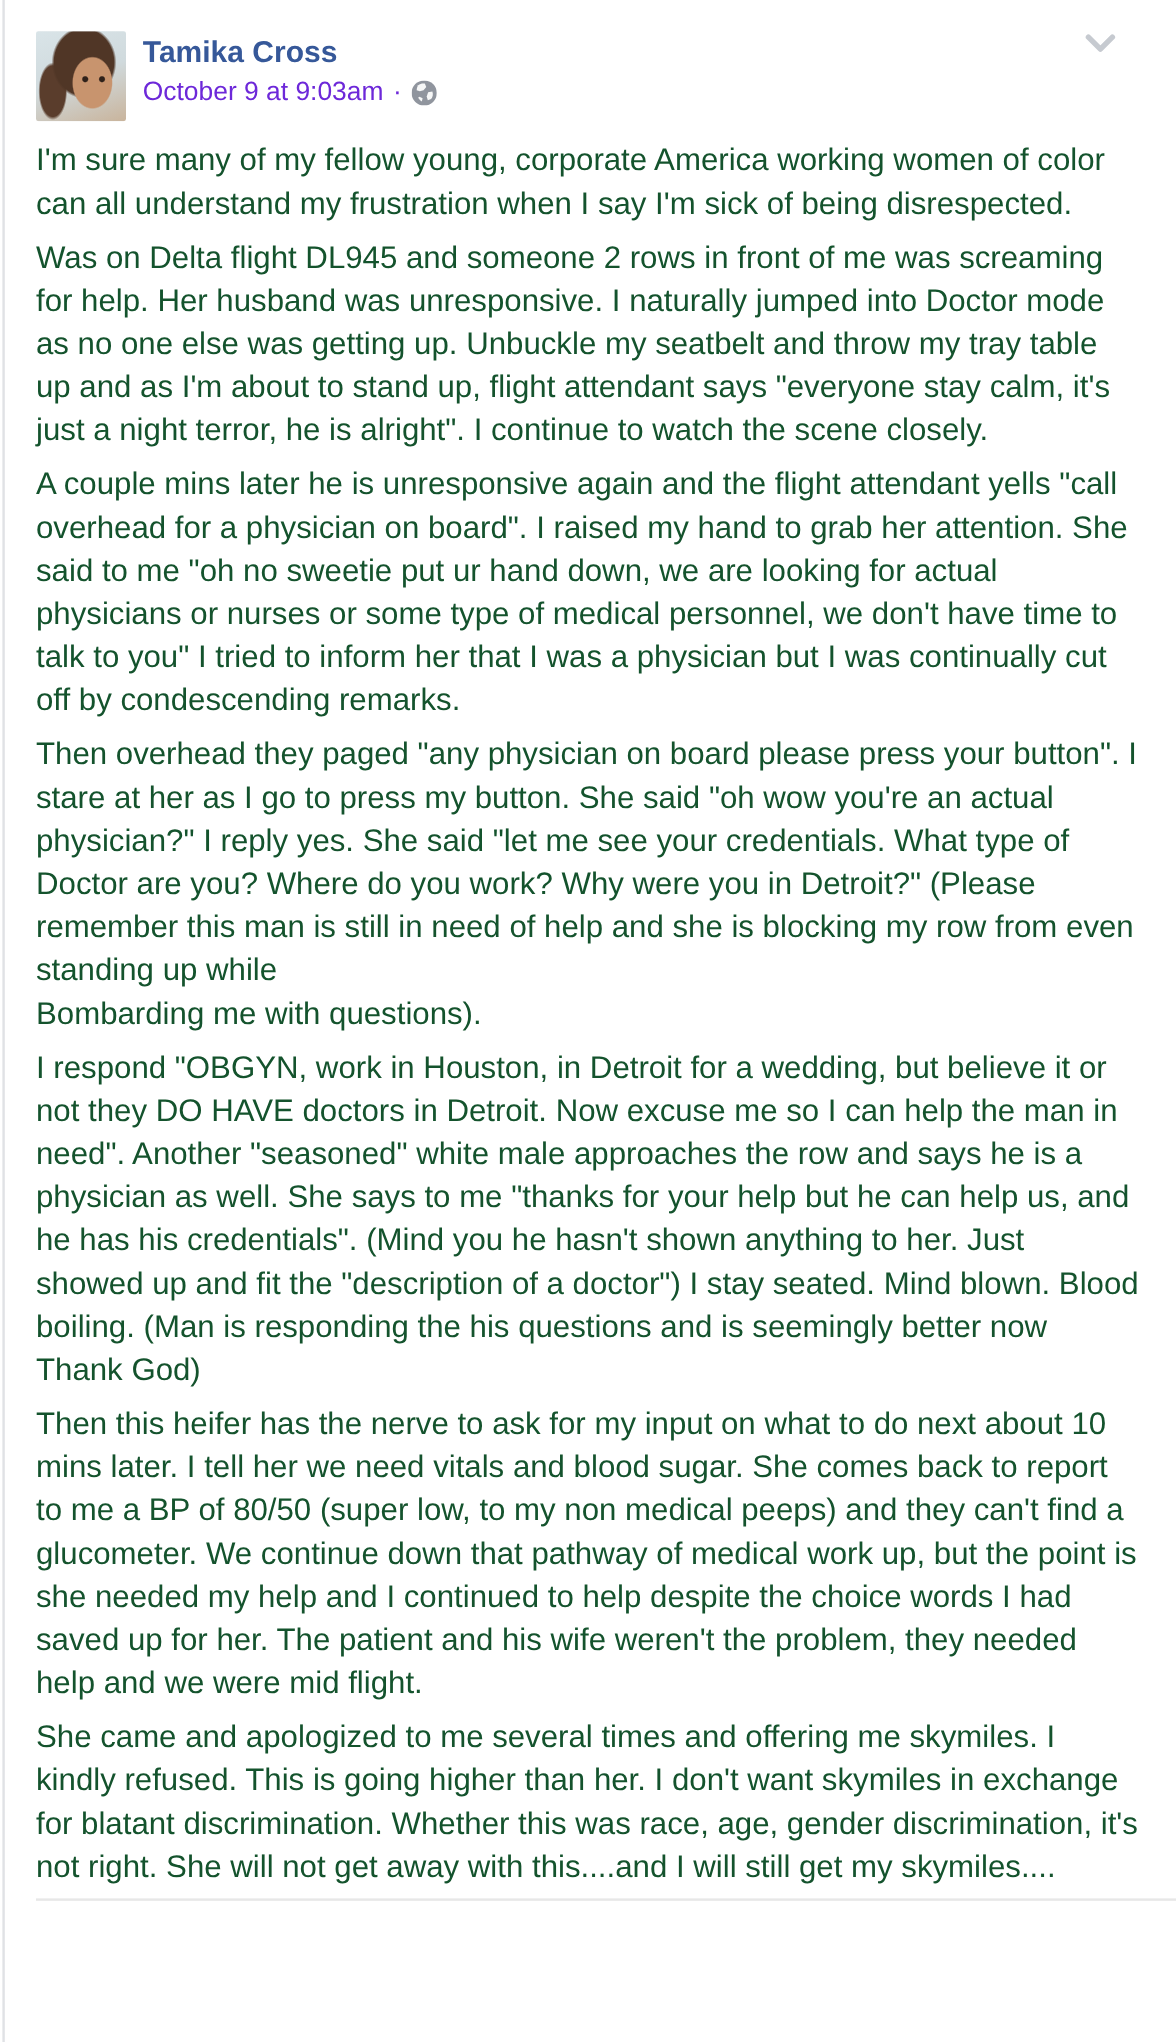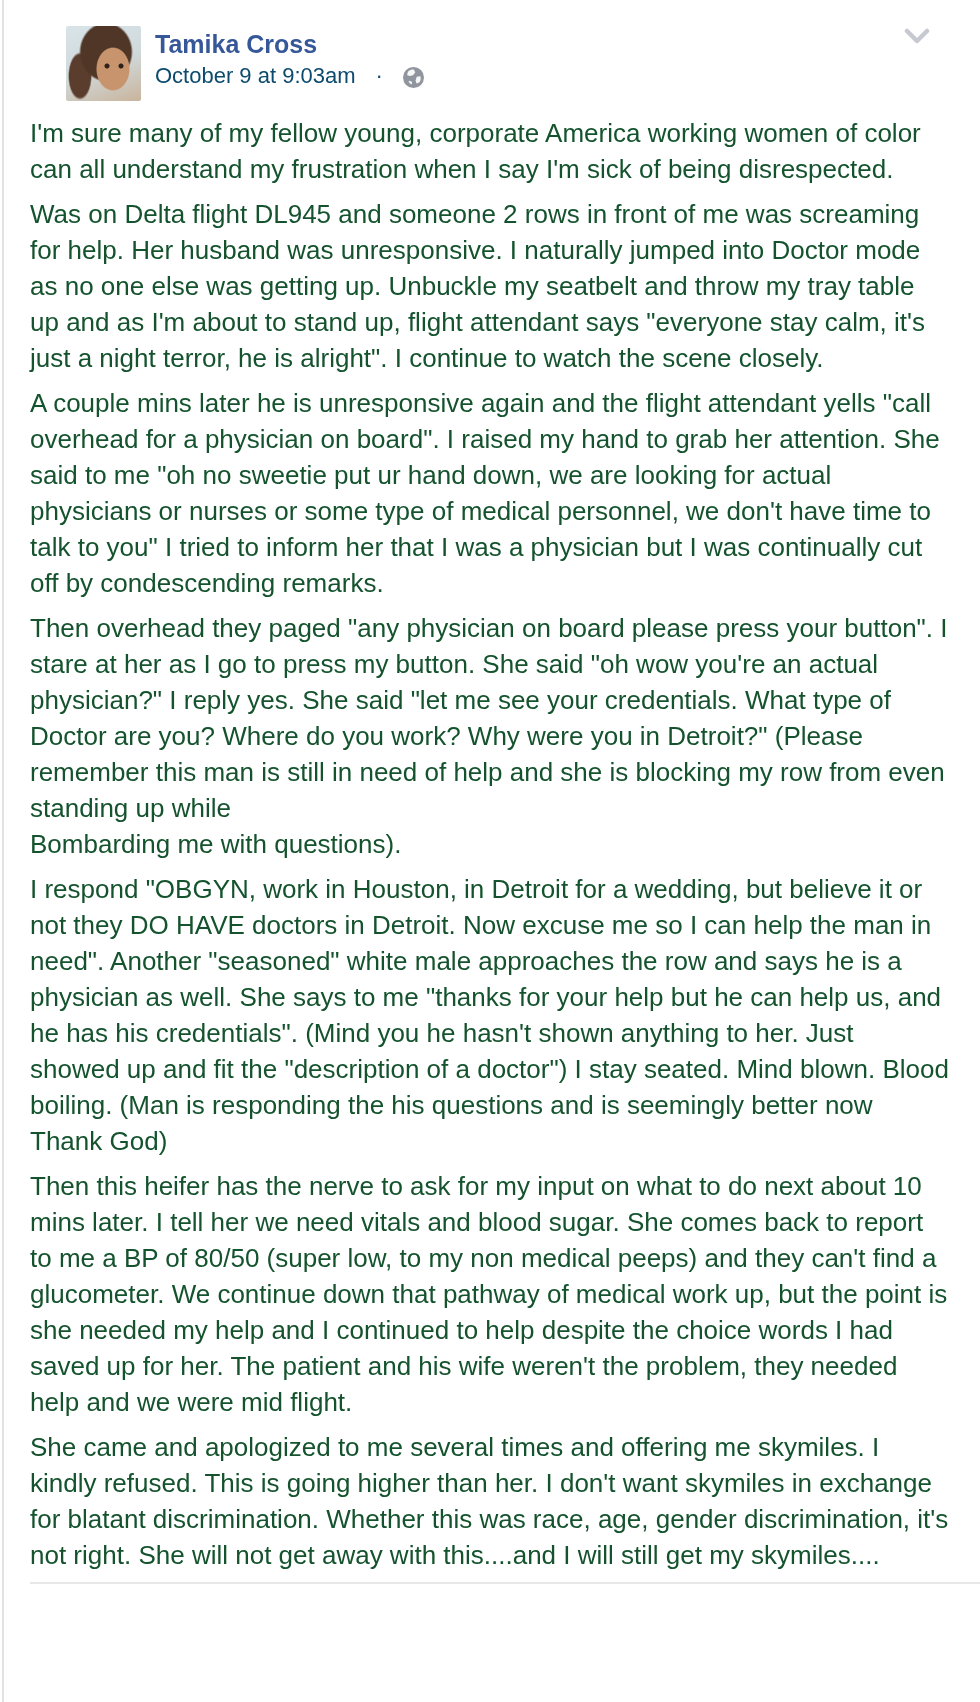--- a/index.html
+++ b/index.html
@@ -19,21 +19,20 @@
   .left-edge{
     position:absolute;
     left:2px;top:0;bottom:0;
     width:2px;
     background:#e0e2e5;
   }
   .post-header{
     position:relative;
     display:flex;
     align-items:flex-start;
-    margin-left:36px;
   }
   .avatar{
     width:75px;height:75px;
     flex:0 0 75px;
     margin-right:14px;
     border-radius:2px;
     cursor:pointer;
     background-color:#cdd6da;
     background-image:
       radial-gradient(circle 3px at 41px 40px, #2f211a 0 2px, rgba(47,33,26,0) 3px),
@@ -51,23 +50,22 @@
     color:#365899;
     text-decoration:none;
     line-height:30px;
     cursor:pointer;
   }
   .post-meta{
     margin-top:3px;
     display:flex;
     align-items:center;
     font-size:22px;
-    color:#0c4a6e;
+    color:#6d28d9;
     line-height:28px;
-    gap:12px;
   }
   .timestamp-link{cursor:pointer;}
   .meta-sep{margin:0 8px;}
   .globe-icon{display:inline-flex;margin-top:3px;}
   .options-chevron{
     position:absolute;
     top:2px;
     right:20px;
     width:26px;height:17px;
     cursor:pointer;

